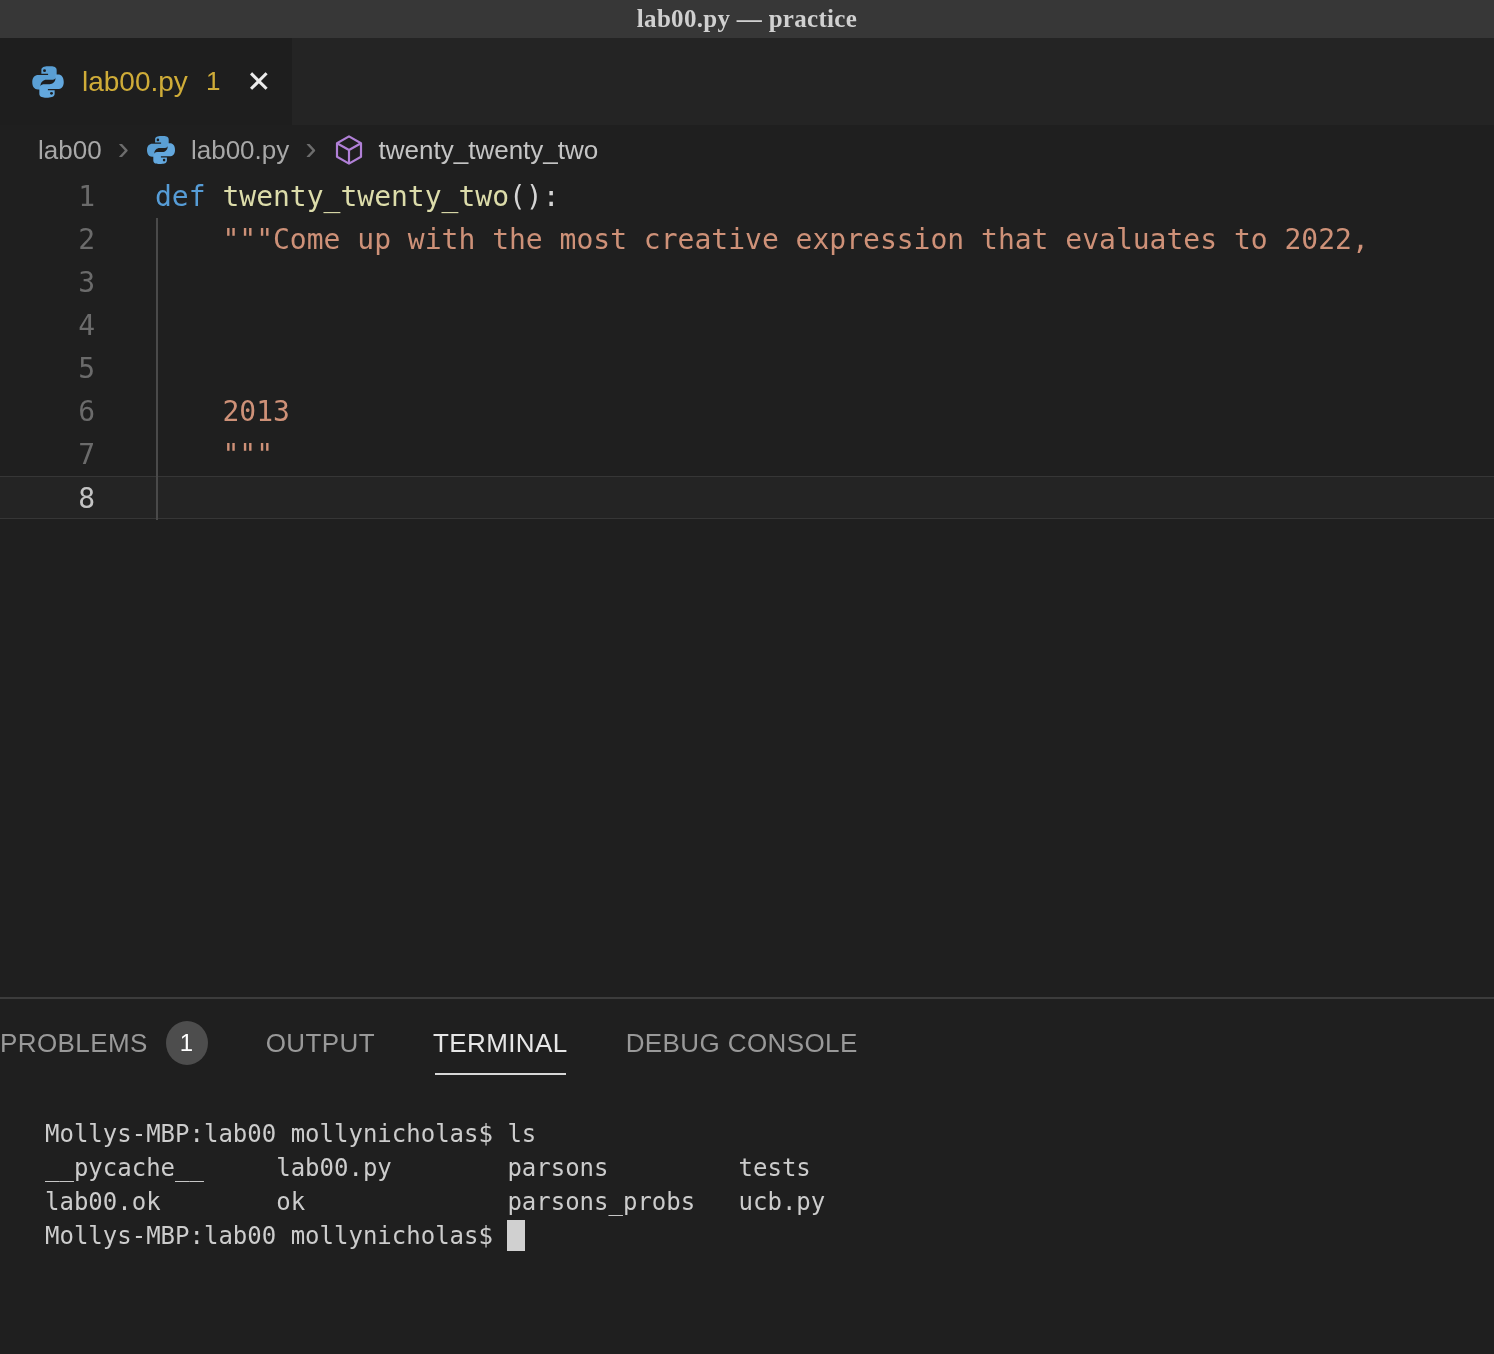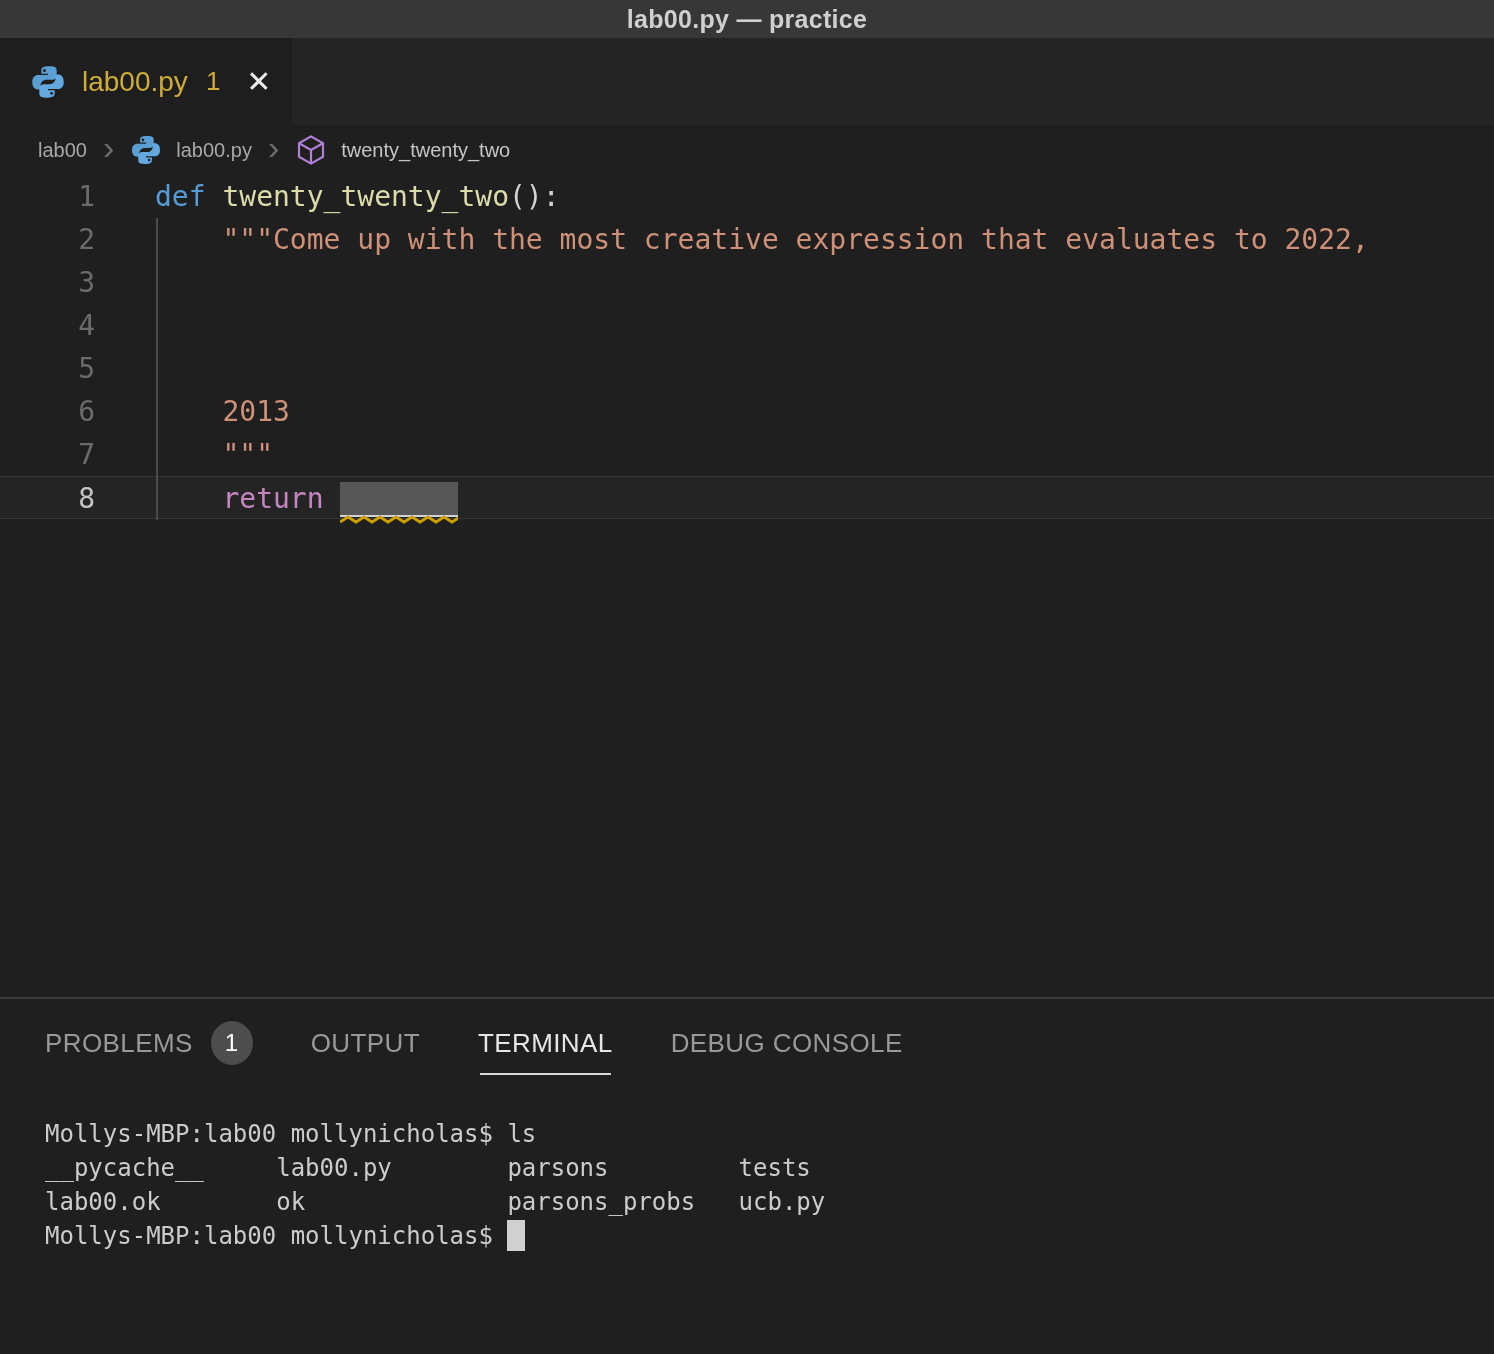--- a/index.html
+++ b/index.html
@@ -2,39 +2,39 @@
 <html><head>
 <meta charset="utf-8">
 <style>
   * { margin:0; padding:0; box-sizing:border-box; }
   html,body { width:1494px; height:1354px; background:#1f1f1f; overflow:hidden;
               font-family:"Liberation Sans", sans-serif; }
   .window { width:1494px; height:1354px; display:flex; flex-direction:column; background:#1f1f1f; }
 
   
   .titlebar { height:38px; flex:0 0 38px; background:#373737; display:flex;
-              align-items:center; justify-content:center; }
+              align-items:center; justify-content:center;font-family:Liberation Serif, serif; }
   .titlebar span { color:#d0d0d0; font-size:25px; font-weight:600; letter-spacing:0.3px; }
 
   
   .tabbar { height:87px; flex:0 0 87px; background:#242424; display:flex; }
   .tab { width:292px; background:#1e1e1e; display:flex; align-items:center;
          padding:0 22px 0 30px; gap:16px; cursor:pointer; }
   .tab-label { color:#cfac38; font-size:28px; }
   .tab-badge { color:#cfac38; font-size:26px; margin-left:2px; }
   .tab-close { color:#ececec; font-size:30px; margin-left:10px; line-height:1; }
 
   .pyicon { display:inline-flex; }
   .pyicon svg { width:36px; height:36px; }
   .pyicon.small svg { width:32px; height:32px; }
 
   
   .breadcrumbs { height:50px; flex:0 0 50px; display:flex; align-items:center;
                  padding-left:38px; gap:14px; background:#1f1f1f; }
-  .bc-item { color:#a8a8a8; font-size:20px; cursor:pointer; }
+  .bc-item { color:#a8a8a8; font-size:26px; cursor:pointer; }
   .bc-item.last { color:#c4c4c4; }
   .bc-sep { color:#6d6d6d; font-size:34px; line-height:1; padding:0 2px 6px 2px; }
   .cubeicon { display:inline-flex; }
   .cubeicon svg { width:32px; height:32px; }
 
   
   .editor { position:relative; height:822px; flex:0 0 822px; background:#1f1f1f;
             font-family:"DejaVu Sans Mono", monospace; font-size:28px; overflow:hidden; }
   .indent-guide { position:absolute; left:156px; top:43px; width:2px; height:302px;
                   background:#4a4a4a; }
@@ -49,21 +49,21 @@
   .tok.plain{ color:#d4d4d4; }
   .tok.str  { color:#ce9178; }
   .tok.kw2  { color:#c586c0; }
   .tok.sel  { position:relative; background:#575757; border-bottom:2px solid #d2d2d2; }
   .tok.sel svg { position:absolute; left:0; bottom:-9px; }
 
   
   .panel { flex:1 1 auto; border-top:2px solid #3c3c3c; background:#1f1f1f;
            display:flex; flex-direction:column; }
   .panel-tabs { height:88px; flex:0 0 88px; display:flex; align-items:center;
-                padding-left:45px; gap:58px; }
+                gap:58px; }
   .ptab { position:relative; display:flex; align-items:center; gap:18px;
           color:#999999; font-size:26px; letter-spacing:0.4px; cursor:pointer; }
   .ptab.active { color:#e6e6e6; }
   .ptab .underline { position:absolute; left:2px; right:2px; bottom:-16px; height:2px;
                      background:#d7d7d7; }
   .pbadge { width:42px; height:44px; border-radius:50%; background:#4d4d4d; color:#ffffff;
             font-size:24px; display:flex; align-items:center; justify-content:center; }
 
   .terminal { padding:30px 0 0 45px; font-family:"DejaVu Sans Mono", monospace;
               font-size:24px; line-height:34px; color:#cccccc; white-space:pre; }
@@ -120,23 +120,21 @@
 
   <div class="editor" id="editor">
     <div class="indent-guide"></div>
   <div class="code-line"><span class="line-num">1</span><span class="line-code"><span class="tok kw">def </span><span class="tok fn">twenty_twenty_two</span><span class="tok plain">():</span></span></div>
       <div class="code-line"><span class="line-num">2</span><span class="line-code"><span class="tok plain">    </span><span class="tok str">"""Come up with the most creative expression that evaluates to 2022,</span></span></div>
       <div class="code-line"><span class="line-num">3</span><span class="line-code"><span class="tok plain">    </span></span></div>
       <div class="code-line"><span class="line-num">4</span><span class="line-code"></span></div>
       <div class="code-line"><span class="line-num">5</span></div>
       <div class="code-line"><span class="line-num">6</span><span class="line-code"><span class="tok plain">    </span><span class="tok str">2013</span></span></div>
       <div class="code-line"><span class="line-num">7</span><span class="line-code"><span class="tok plain">    </span><span class="tok str">"""</span></span></div>
-      <div class="code-line active"><span class="line-num">8</span><span class="line-code"><span class="tok plain">    </span><span class="tok kw2">return</span><span class="tok plain"> </span><span class="tok sel">       <svg width="118" height="9" viewBox="0 0 118 9">
-              <path d="M0 7 L8 2 L16 7 L24 2 L32 7 L40 2 L48 7 L56 2 L64 7 L72 2 L80 7 L88 2 L96 7 L104 2 L112 7 L120 2" fill="none" stroke="#c8a000" stroke-width="3"></path>
-            </svg></span></span></div>
+      <div class="code-line active"><span class="line-num">8</span></div>
     </div>
 
   <div class="panel">
     <div class="panel-tabs">
       <div class="ptab">
         <span>PROBLEMS</span>
         <span class="pbadge">1</span>
       </div>
       <div class="ptab">
         <span>OUTPUT</span>

